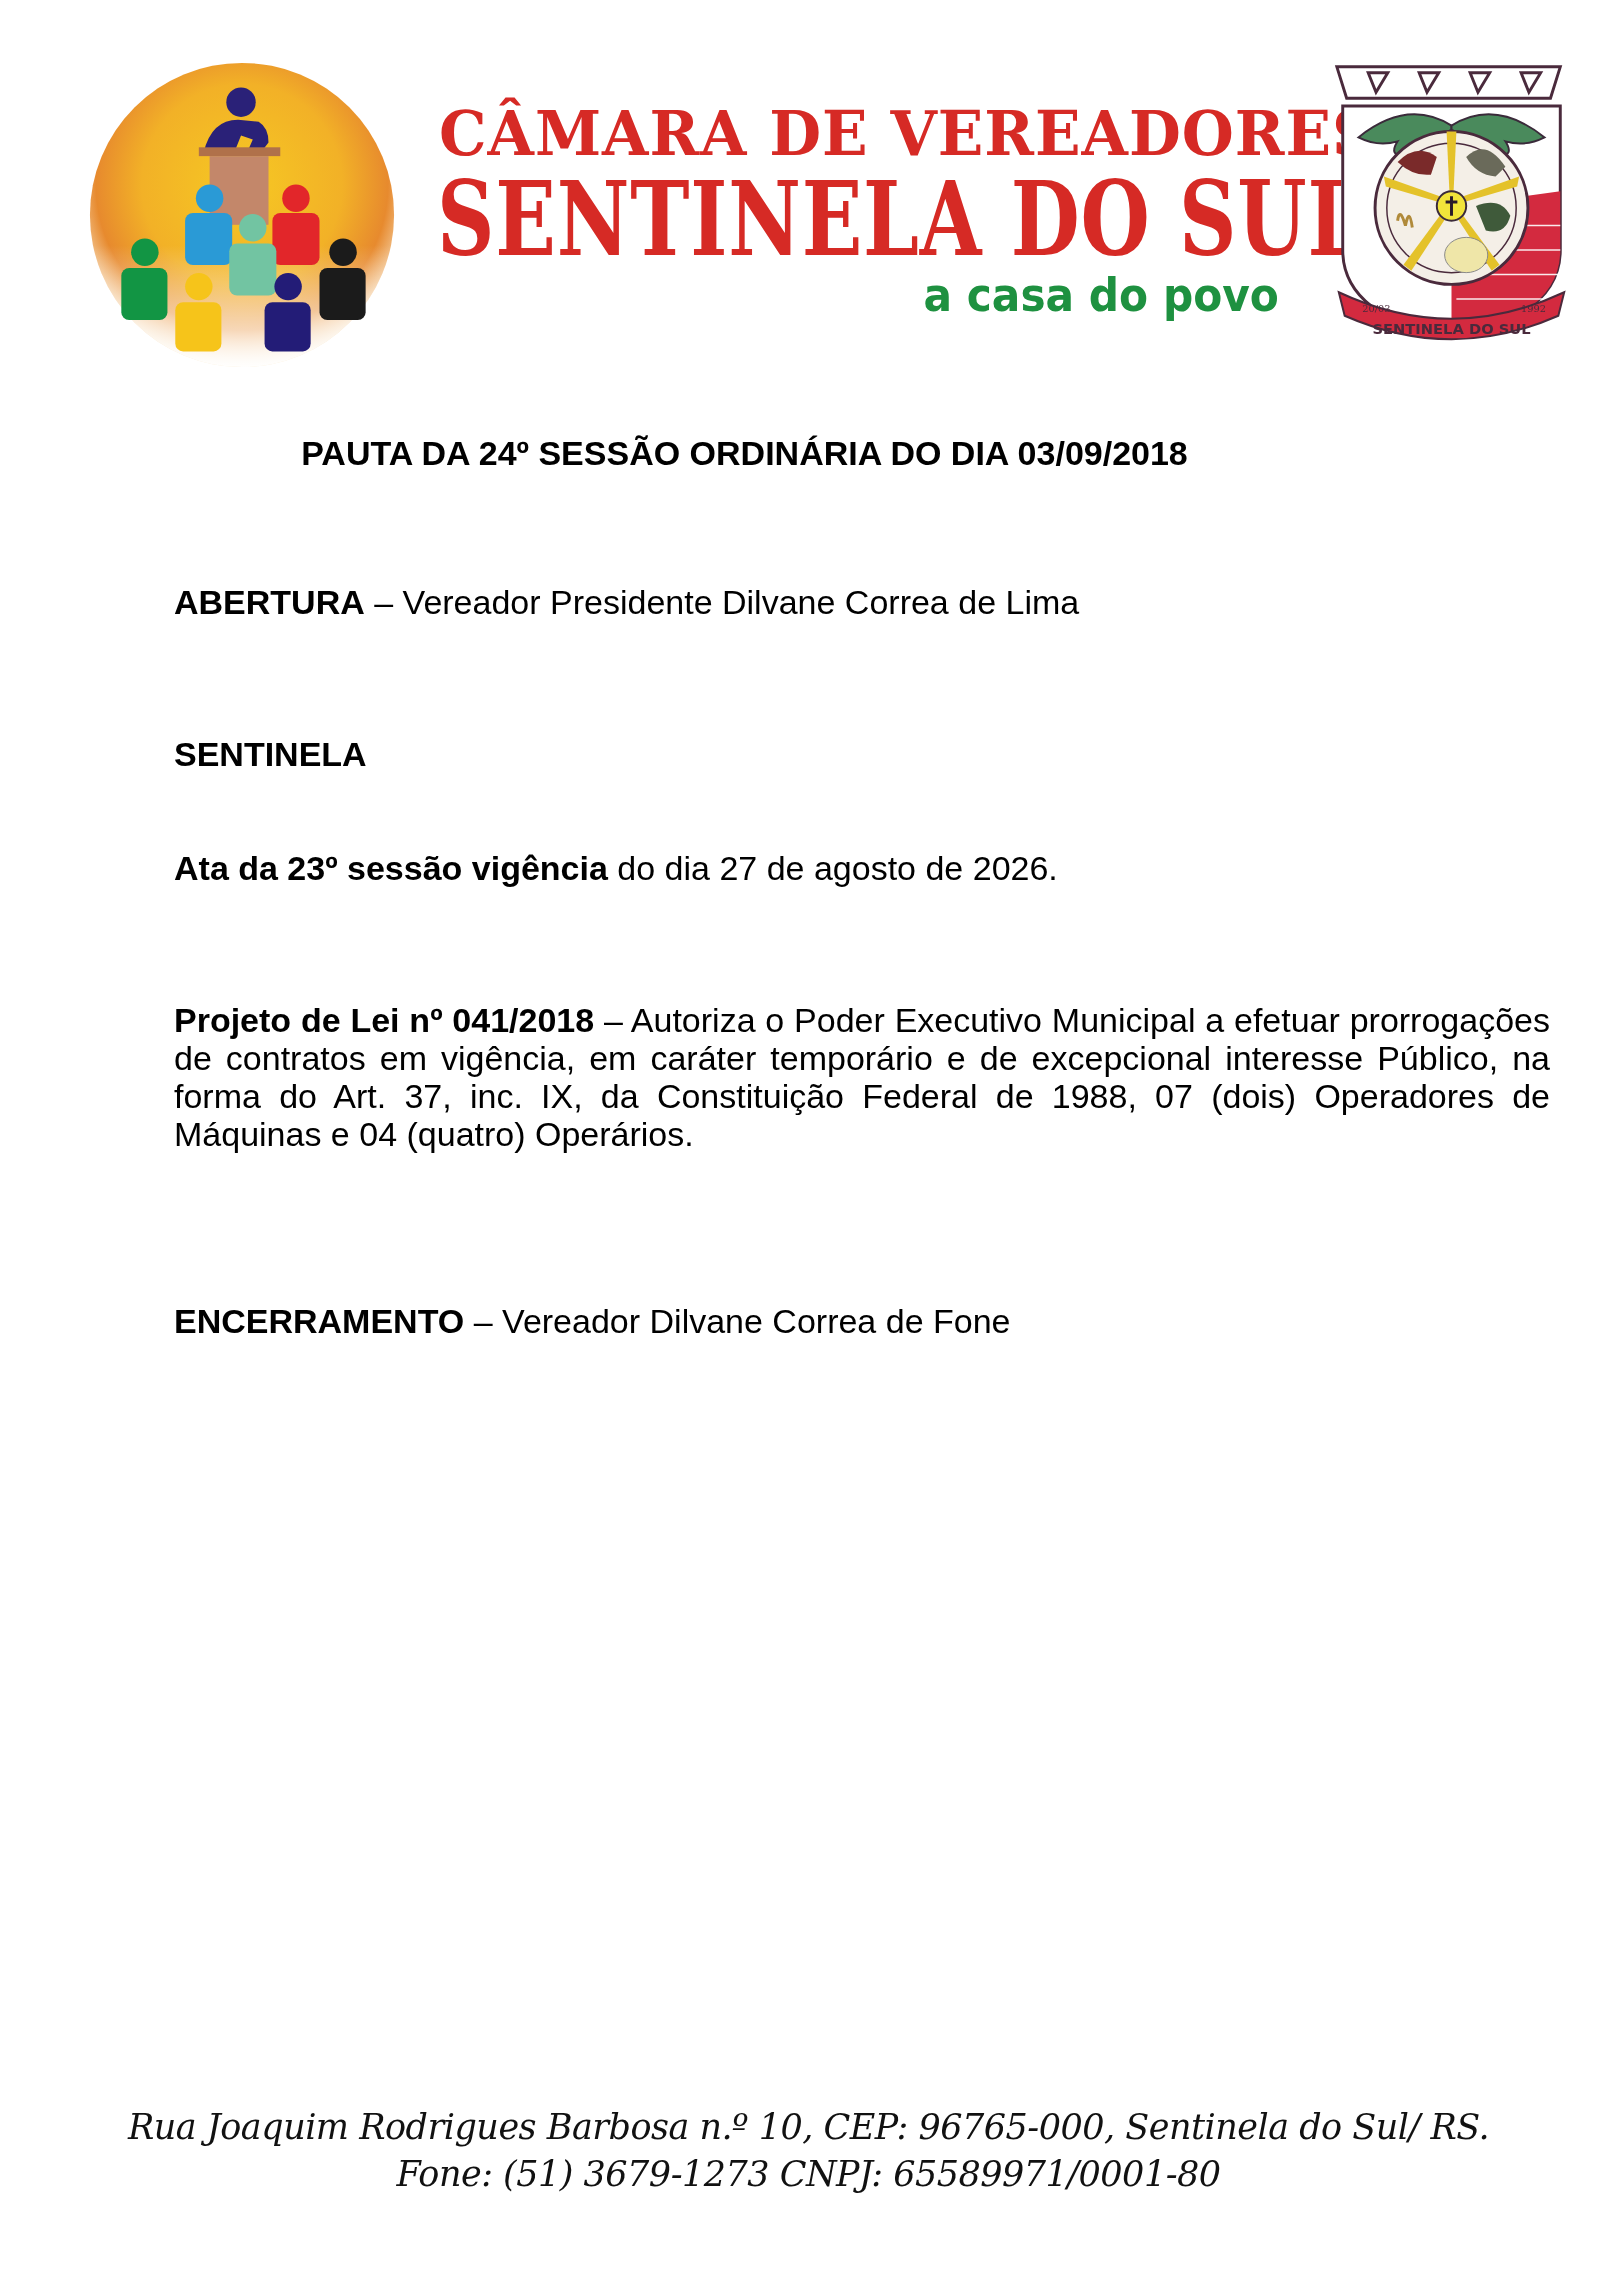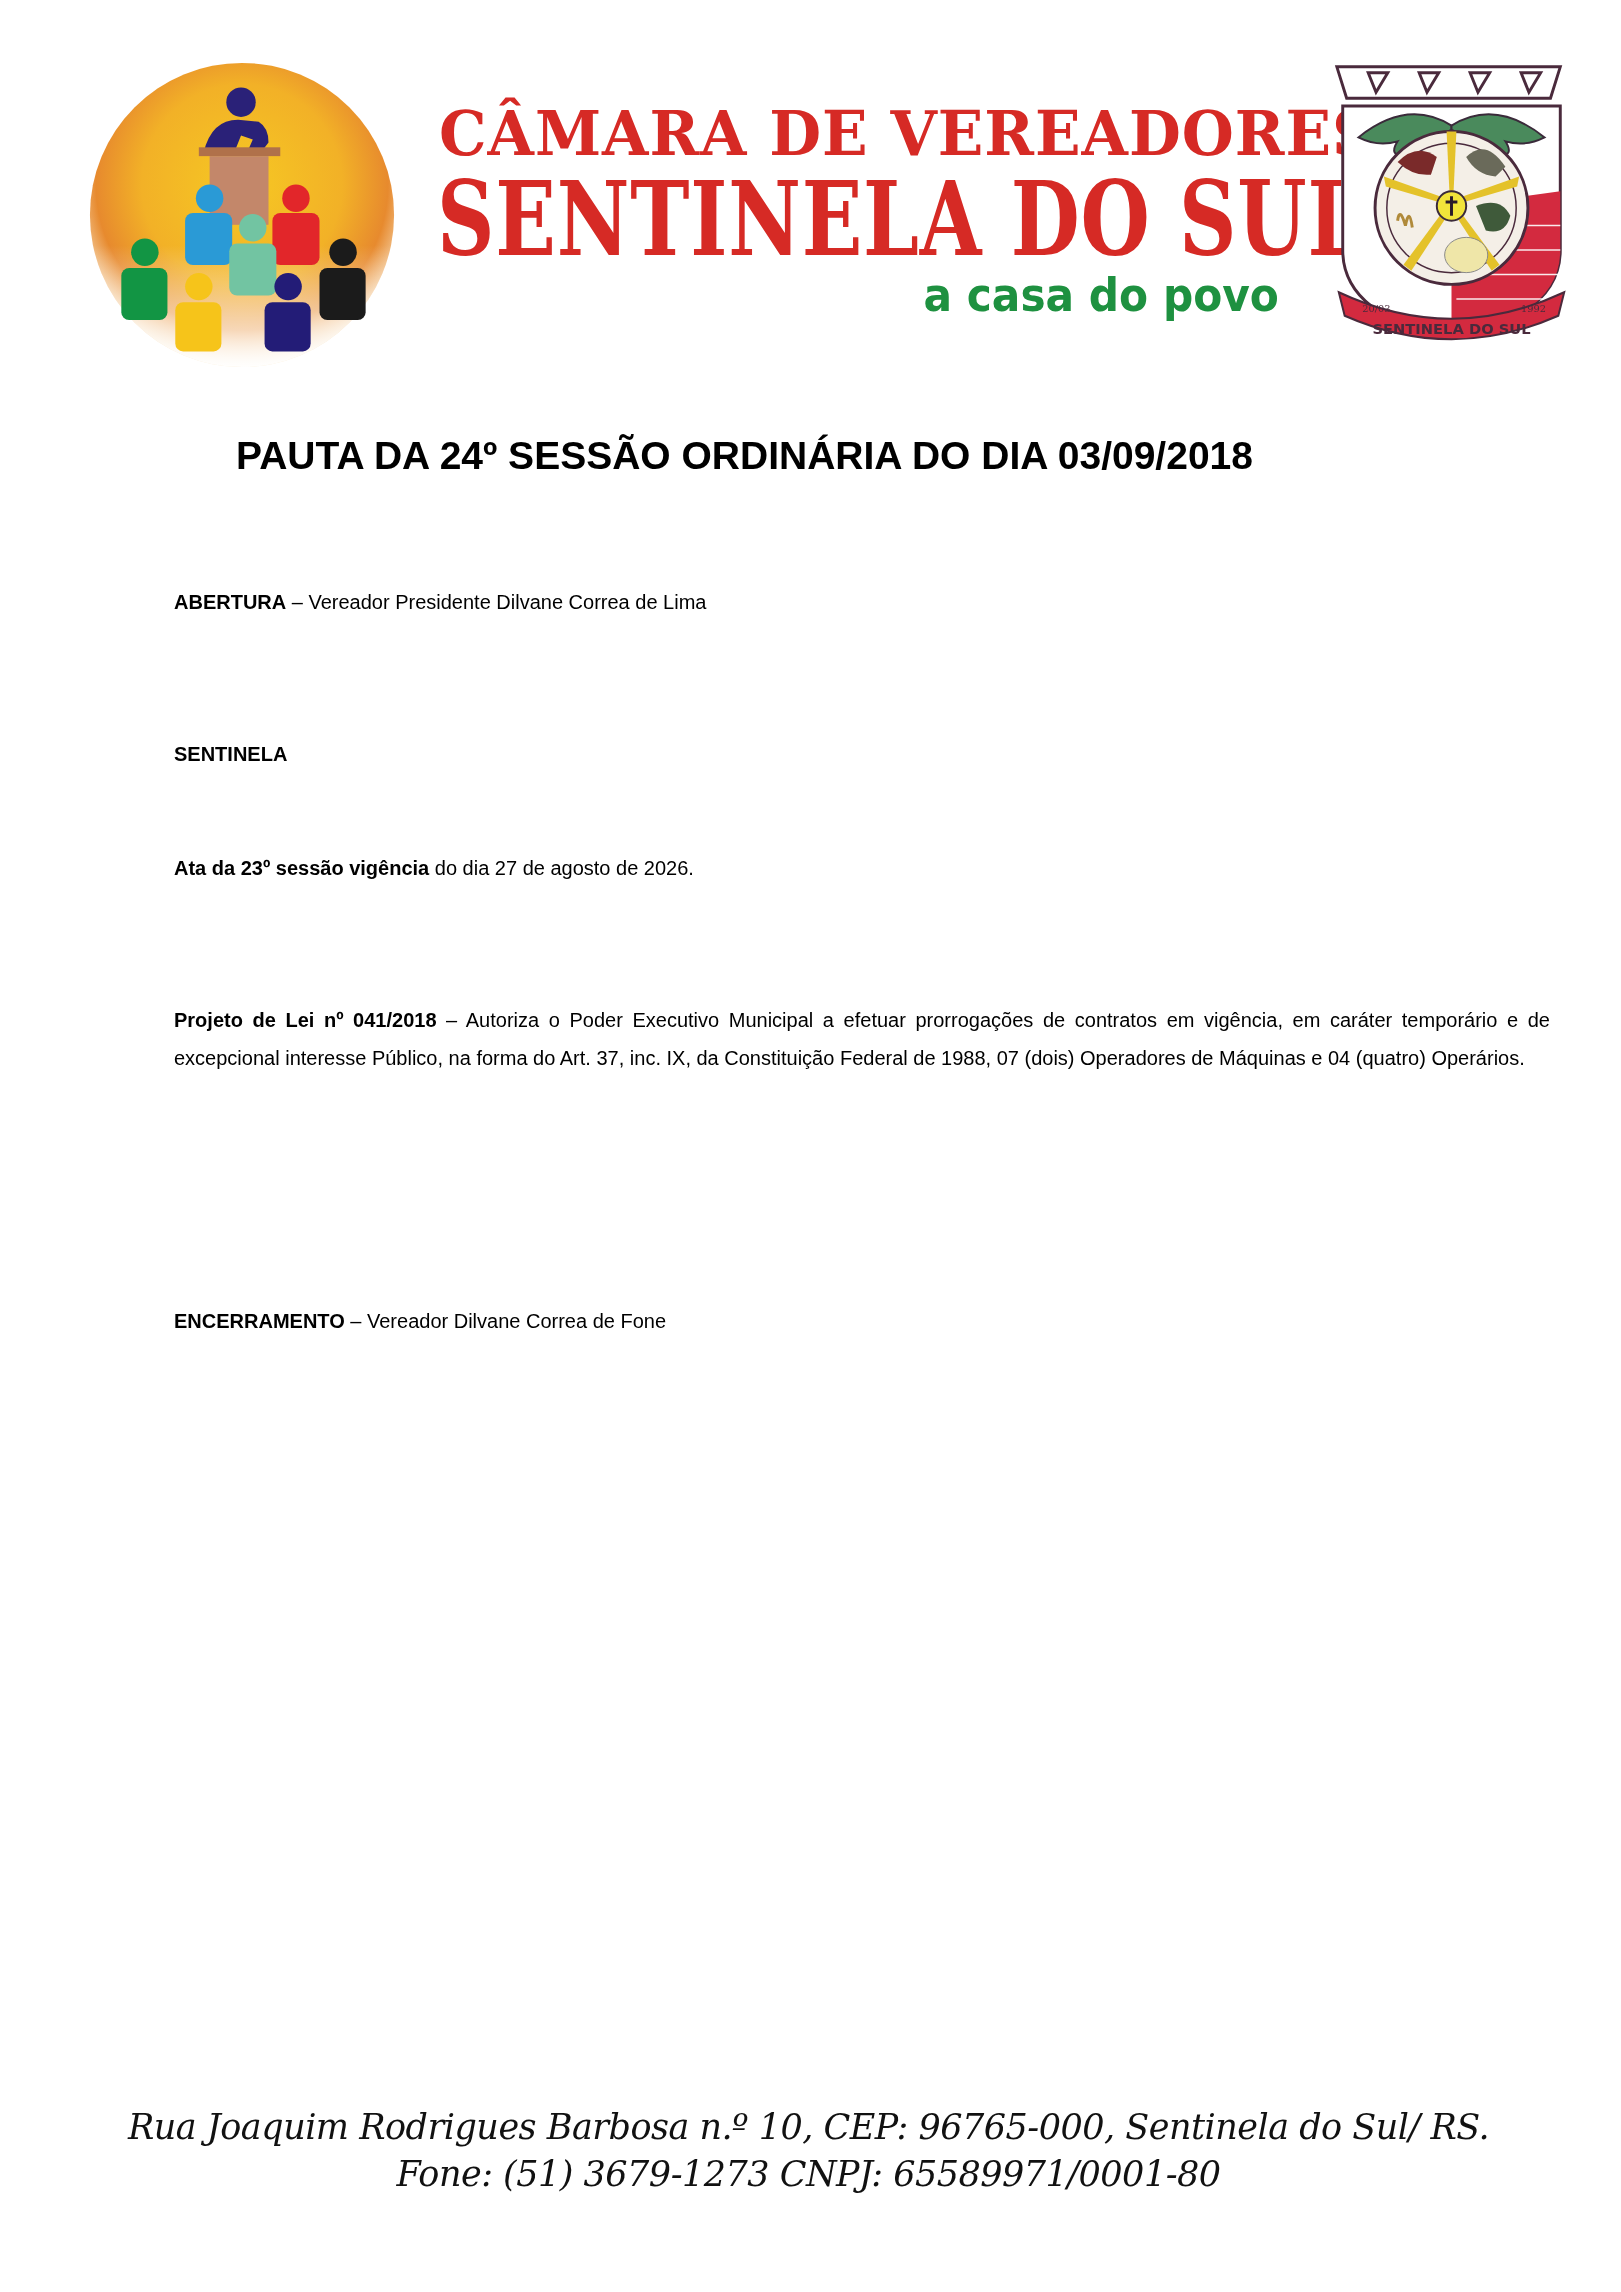--- a/index.html
+++ b/index.html
@@ -16,22 +16,22 @@
   .brand-line2 { position: absolute; left: 2px; top: 61px; font-family: "DejaVu Serif", serif;
                  font-weight: bold; font-size: 102px; color: #d62a25; letter-spacing: 1px;
                  transform: scaleX(0.78); transform-origin: left top; white-space: nowrap; }
   .brand-line3 { position: absolute; right: 19.6px; top: 169px; font-family: "DejaVu Sans", sans-serif;
                  font-weight: bold; font-size: 47px; color: #1e9140; white-space: nowrap;
                  transform: scaleX(0.9); transform-origin: right top; }
   #coat { left: 1329px; top: 59px; width: 245px; height: 294px; }
 
   
   .doc-title { left: 0; width: 1489px; top: 434px; text-align: center; font-weight: bold;
-               font-size: 39px; }
-  .para { left: 174px; width: 1376px; font-size: 20px; line-height: 38px; }
+               font-size: 34px; }
+  .para { left: 174px; width: 1376px; font-size: 34px; line-height: 38px; }
   .para b { font-weight: bold; }
   #proj { text-align: justify; }
   .footer { left: 0; width: 1617px; text-align: center; font-family: "DejaVu Serif", serif;
             font-style: italic; font-size: 35px; color: #111; letter-spacing: -0.5px; }
 </style>
 </head>
 <body>
 
 <div id="logo-left" class="abs">
   <svg width="312" height="312" viewBox="0 0 318 318">

